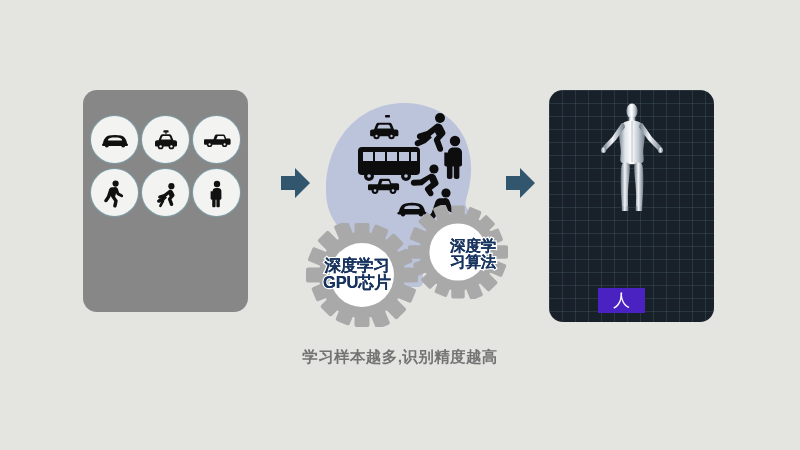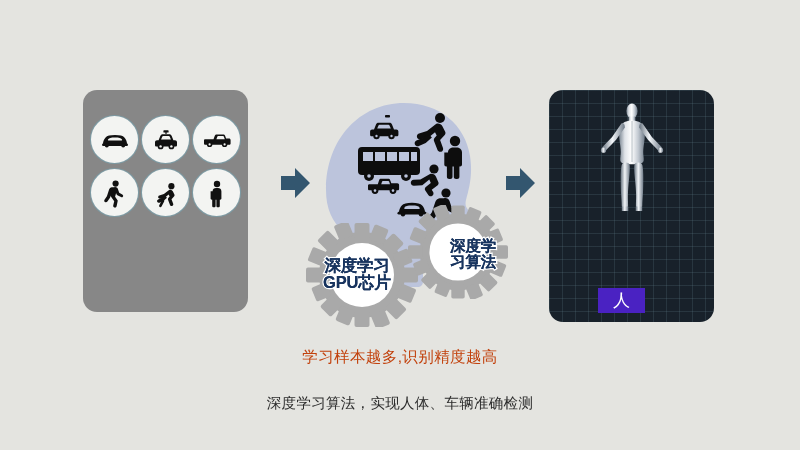--- a/index.html
+++ b/index.html
@@ -132,22 +132,22 @@
   }
   .tag-person { left: 49px; top: 198px; width: 47px; }
 
   
   .caption-sub {
     position: absolute;
     left: 0; right: 0;
     top: 347px;
     text-align: center;
     font-size: 15.5px;
-    font-weight: normal;
-    color: #c2410c;
+    font-weight: bold;
+    color: #737373;
     letter-spacing: 0.4px;
   }
   .caption-main {
     position: absolute;
     left: 0; right: 0;
     top: 394px;
     text-align: center;
     font-size: 14.5px;
     color: #2b2b2b;
     letter-spacing: 0.3px;
@@ -431,15 +431,14 @@
       </g>
       <g stroke="#aeb8c2" stroke-width="0.7" fill="none" opacity="0.8">
         <path d="M10 48h124"></path>
         <path d="M20 51h104"></path>
       </g>
     </svg>
 
   </div>
 
   <div class="caption-sub">学习样本越多,识别精度越高</div>
-  <div class="caption-main">深度学习算法，实现人体、车辆准确检测</div>
 
 </div>
 
 </body></html>

